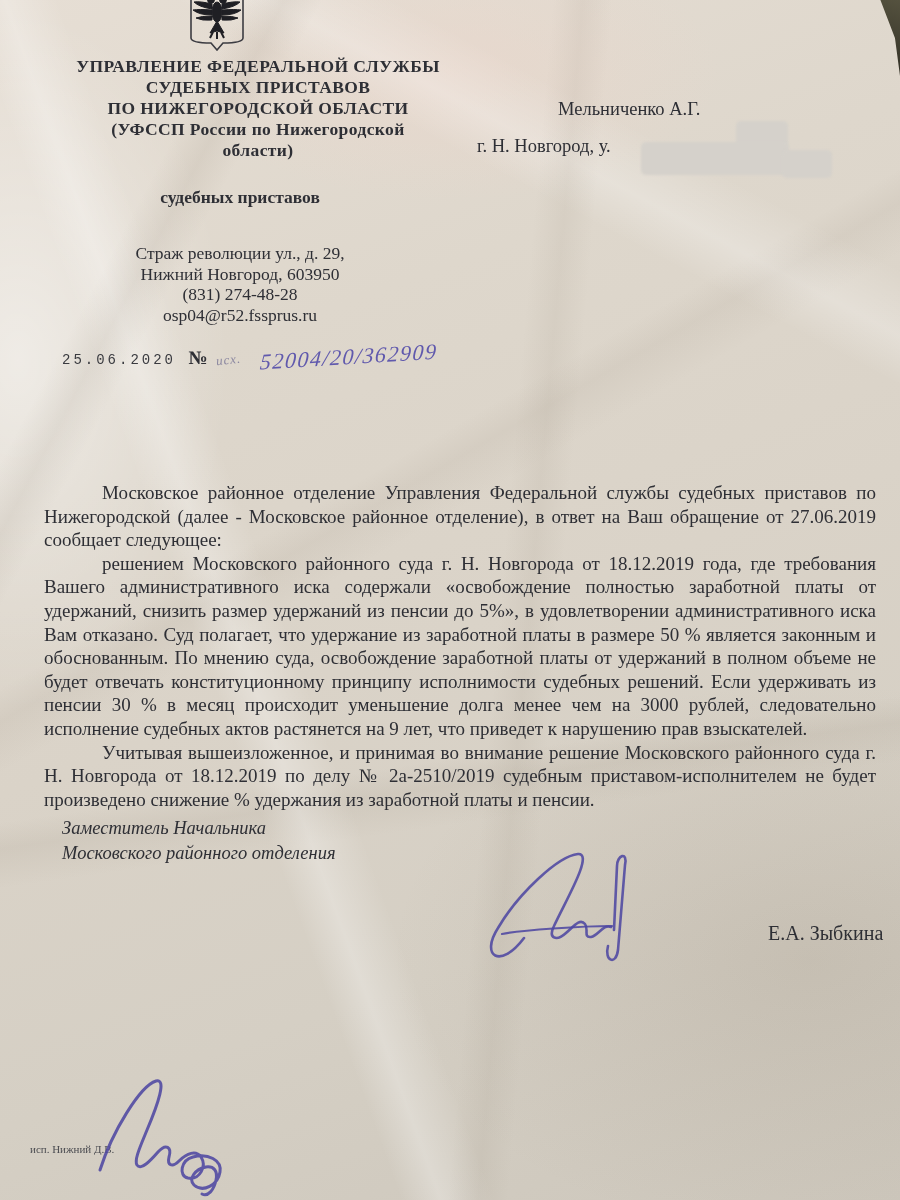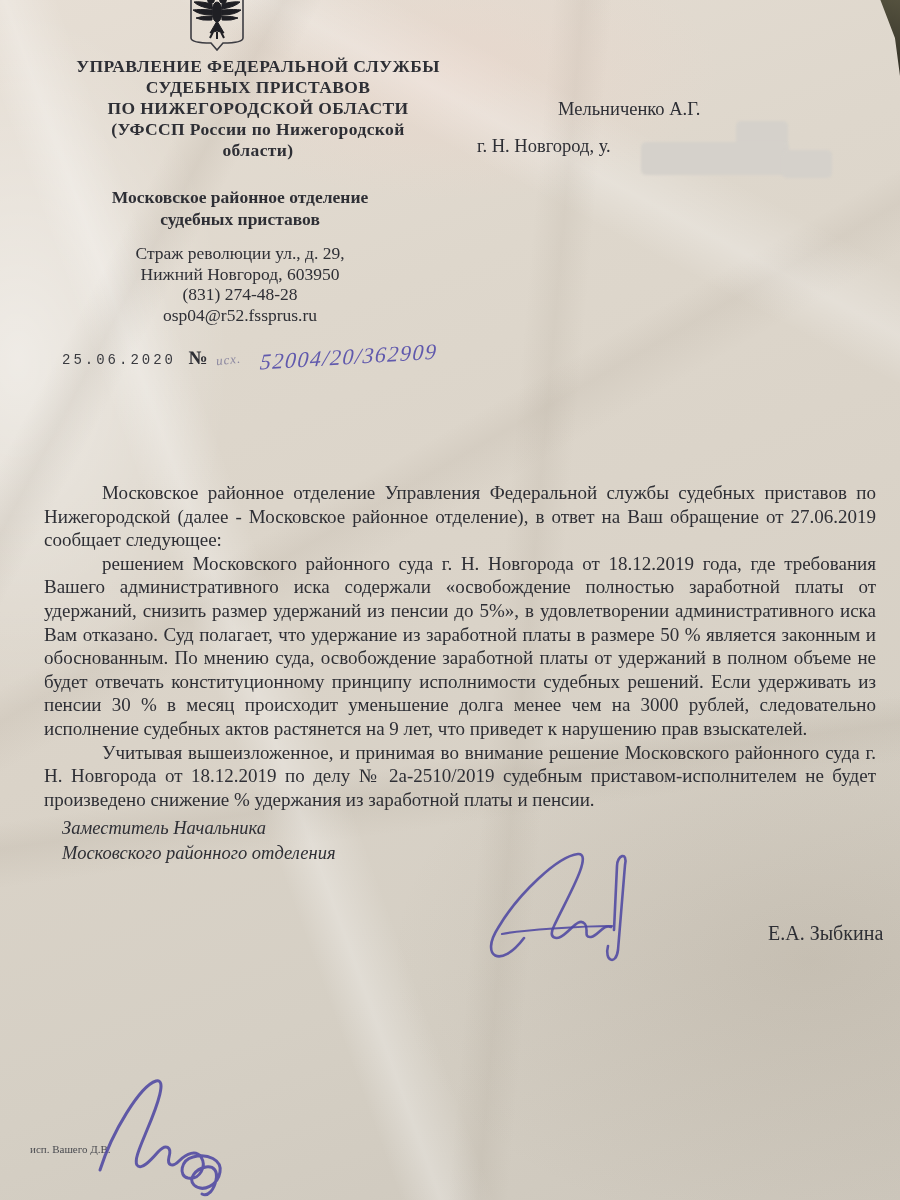--- a/index.html
+++ b/index.html
@@ -95,21 +95,20 @@
 
   <div class="abs org center">
     <div>УПРАВЛЕНИЕ ФЕДЕРАЛЬНОЙ СЛУЖБЫ</div>
     <div>СУДЕБНЫХ ПРИСТАВОВ</div>
     <div>ПО НИЖЕГОРОДСКОЙ ОБЛАСТИ</div>
     <div>(УФССП России по Нижегородской</div>
     <div>области)</div>
   </div>
 
   <div class="abs division center">
-    <div>Московское районное отделение</div>
     <div>судебных приставов</div>
   </div>
 
   <div class="abs addr center">
     <div>Страж революции ул., д. 29,</div>
     <div>Нижний Новгород, 603950</div>
     <div>(831) 274-48-28</div>
     <div>osp04@r52.fssprus.ru</div>
   </div>
 
@@ -138,18 +137,18 @@
   </div>
 
   <svg class="abs sig-scribble" viewBox="0 0 230 150">
     <path class="ink" stroke-width="2.6" d="M62 100 C 38 132, 18 118, 36 90 C 56 56, 96 18, 116 16 C 132 15, 104 62, 92 88 C 86 100, 94 104, 104 95 C 112 88, 118 80, 123 86 C 127 91, 121 100, 129 99 C 137 97, 141 86, 149 89"></path>
     <path class="ink" stroke-width="2.6" d="M152 92 L 155 28 C 155 17, 166 13, 163 27 L 156 112 C 154 128, 142 123, 146 108"></path>
     <path class="ink" stroke-width="2.2" d="M40 96 C 60 92, 120 88, 150 88"></path>
   </svg>
 
   <div class="abs sig-name">Е.А. Зыбкина</div>
 
-  <div class="abs executor">исп. Вашего Д.В.</div>
+  <div class="abs executor">исп. Нижний Д.В.</div>
 
   <svg class="abs flourish" viewBox="0 0 190 128">
     <path class="ink" stroke-width="3" d="M18 98 C 30 60, 58 14, 74 9 C 85 6, 76 32, 65 58 C 58 75, 52 88, 55 93 C 59 99, 69 88, 76 80 C 84 71, 90 75, 87 85 C 85 93, 90 96, 97 89 C 105 81, 114 78, 119 85 C 125 94, 118 108, 106 106 C 96 104, 99 88, 111 85 C 126 81, 140 88, 138 100 C 136 113, 121 121, 112 113 C 106 107, 113 97, 124 95 C 132 94, 136 99, 134 108 C 132 118, 126 125, 120 122"></path>
   </svg>
 </div>
 
 </body></html>

